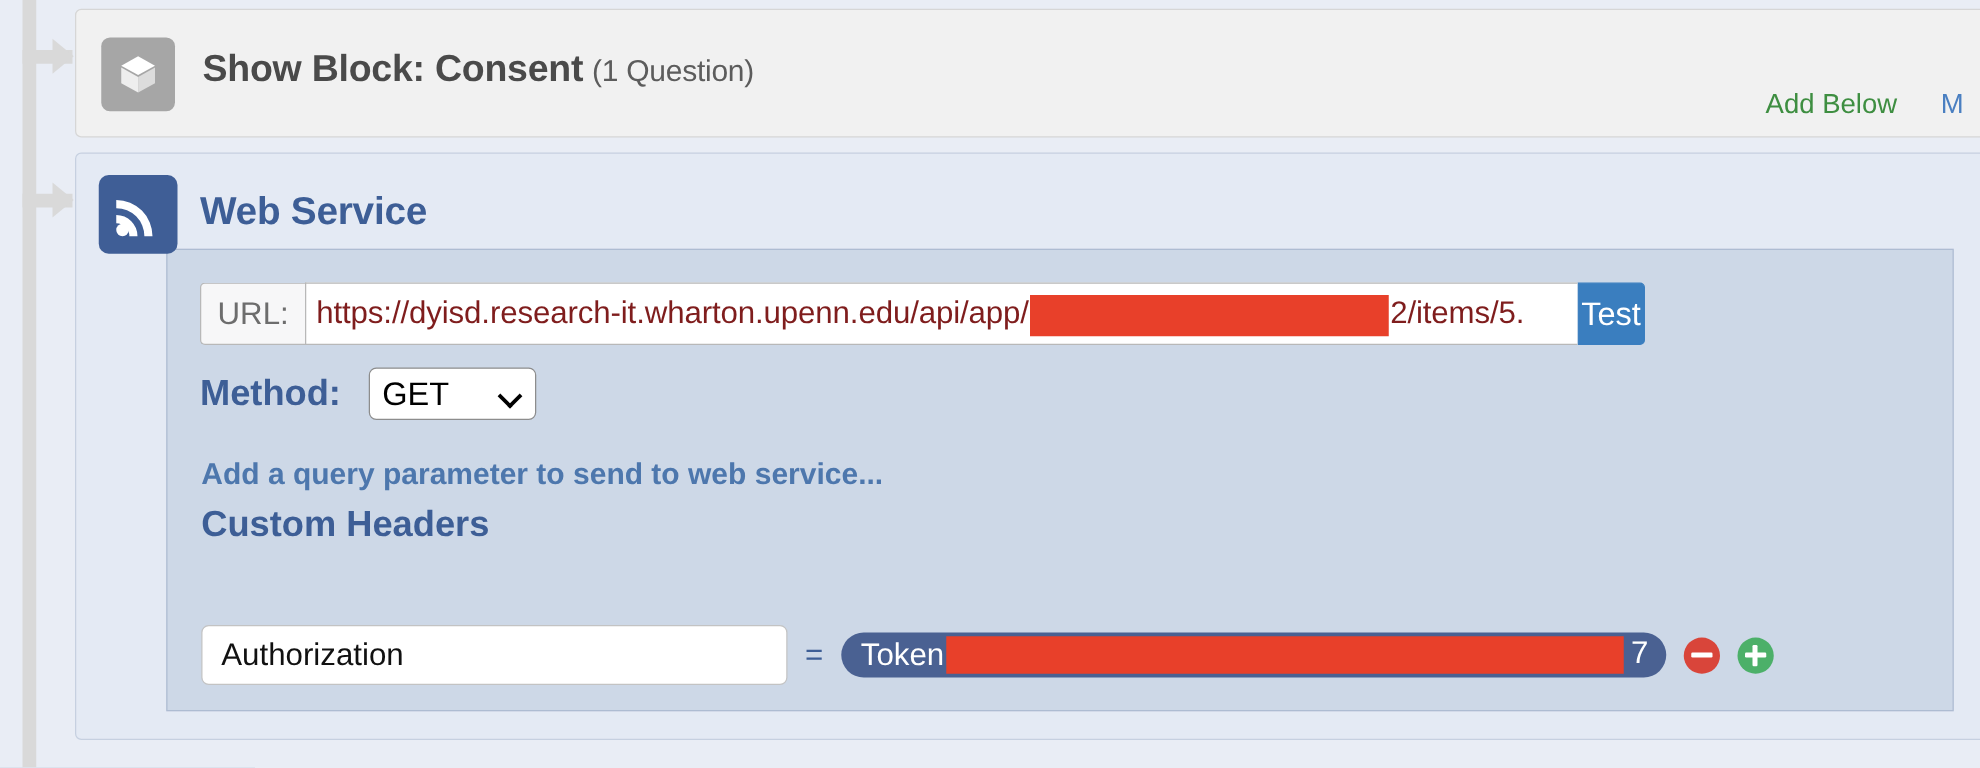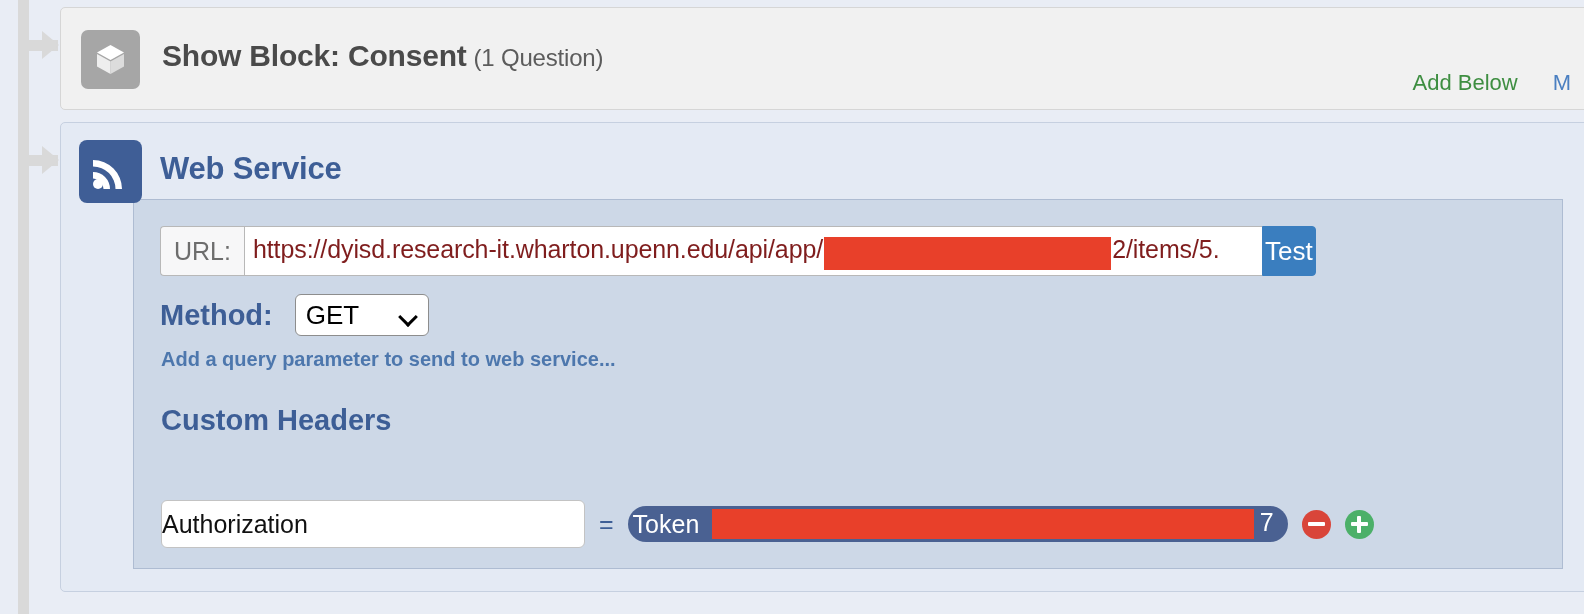--- a/index.html
+++ b/index.html
@@ -265,22 +265,22 @@
     height: 11px;
     border-right: 3px solid #000;
     border-bottom: 3px solid #000;
     transform: rotate(45deg);
   }
 
   
   .query-link {
     position: absolute;
     left: 27px;
-    top: 148px;
-    font-size: 20px;
+    top: 166px;
+    font-size: 24px;
     font-weight: bold;
     color: #4d77ad;
     cursor: pointer;
   }
   
   .headers-title {
     position: absolute;
     left: 27px;
     top: 204px;
     font-size: 29px;
@@ -291,27 +291,28 @@
   
   .header-row {
     position: absolute;
     left: 27px;
     top: 300px;
     display: flex;
     align-items: center;
   }
   .header-key {
     box-sizing: border-box;
-    width: 424px;
+    width: 469px;
     height: 48px;
     background: #ffffff;
     border: 1px solid #c3c3c3;
     border-radius: 6px;
     display: flex;
     align-items: center;
+    padding-left: 15px;
     font-size: 25px;
     color: #111111;
   }
   .eq-sign {
     font-size: 25px;
     color: #3d5e96;
     margin: 0 14px;
   }
   .token-pill {
     box-sizing: border-box;
@@ -321,21 +322,21 @@
     border-radius: 18px;
     display: flex;
     align-items: center;
     overflow: hidden;
     position: relative;
     cursor: pointer;
   }
   .token-label {
     font-size: 25px;
     color: #ffffff;
-    padding-left: 5px;
+    padding-left: 16px;
     z-index: 2;
     white-space: nowrap;
   }
   .token-redact {
     position: absolute;
     left: 84px;
     top: 3px;
     height: 30px;
     width: 542px;
     background: #e8402a;

